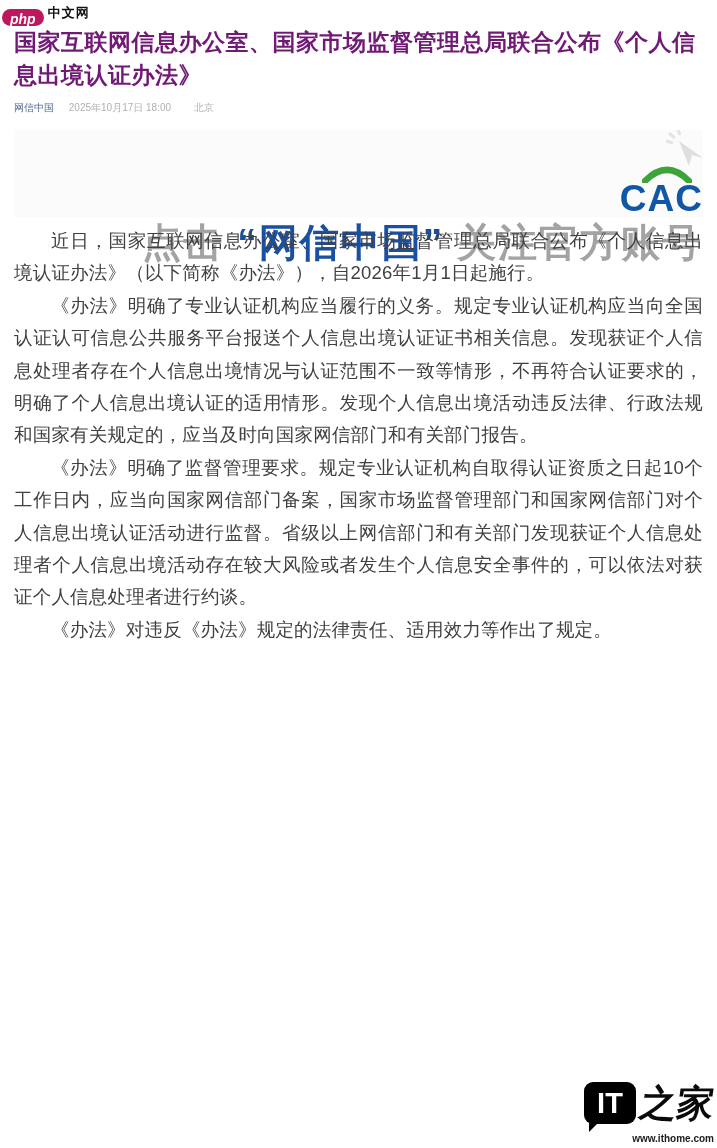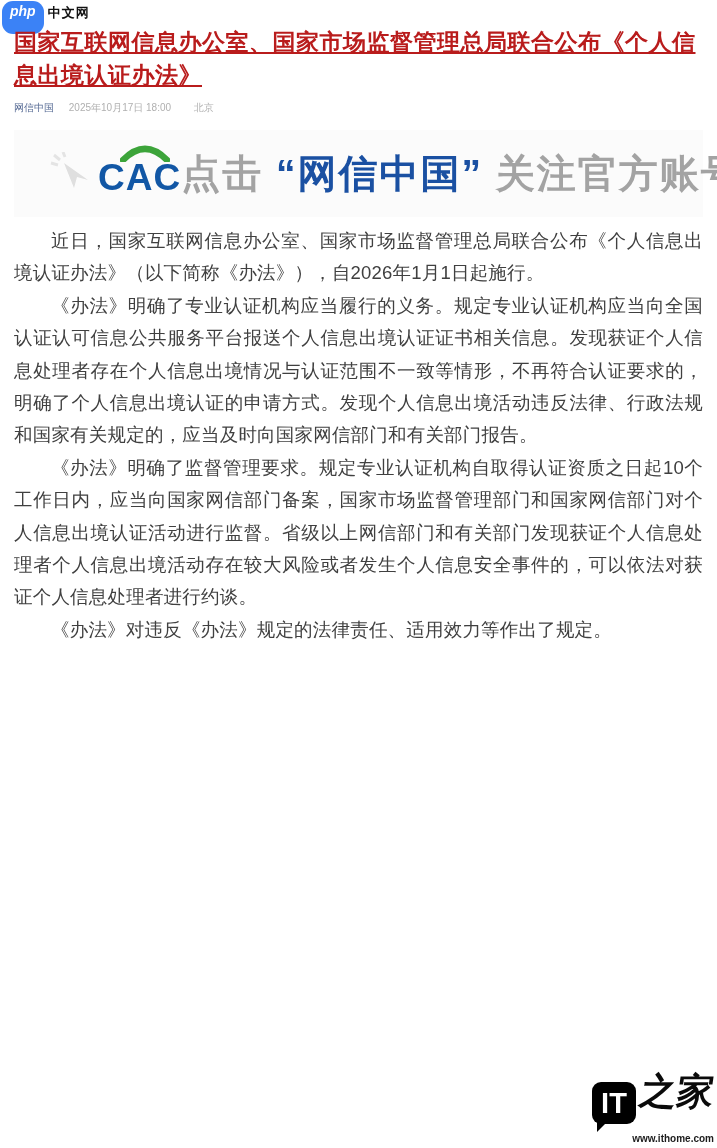--- a/index.html
+++ b/index.html
@@ -6,41 +6,41 @@
   html,body { background:#ffffff; }
   body {
     width:717px; height:1148px;
     position:relative; overflow:hidden;
     font-family:"Liberation Sans","DejaVu Sans",sans-serif;
   }
 
   
   .site-logo { display:flex; align-items:center; gap:4px; padding:2px 0 0 2px; height:24px; }
   .php-badge {
-    background:#3b82f6; color:#fff; font-weight:bold; font-style:italic;
-    font-size:14px; line-height:14px; padding:3px 8px 16px; border-radius:11px;margin-top:8px;
+    background:#be185d; color:#fff; font-weight:bold; font-style:italic;
+    font-size:14px; line-height:14px; padding:3px 8px 0; border-radius:11px;margin-top:8px;
   }
   .logo-suffix { font-size:13px; font-weight:bold; color:#121212; letter-spacing:1px; }
 
   
   .title {
     margin:2px 14px 0; font-size:23px; line-height:33px;
-    font-weight:bold; color:#b91c1c; letter-spacing:.5px;text-decoration:underline;
+    font-weight:bold; color:#701a75; letter-spacing:.5px;
   }
 
   
   .byline { margin:9px 14px 0; font-size:10px; height:18px; }
   .byline .source { color:#576b95; margin-right:12px; cursor:pointer; }
   .byline .dt { color:#b0b0b0; margin-right:20px; }
   .byline .loc { color:#b0b0b0; }
 
   
   .banner {
     margin:11px 14px 0; height:87px; background:#fbfbfb;
-    display:flex; align-items:center; cursor:pointer;
+    display:flex; align-items:flex-end; cursor:pointer;flex-direction:column;
   }
   .cursor-icon { margin-left:36px; opacity:.9; }
   .cac-logo { position:relative; margin-left:10px; }
   .cac-text {
     font-size:37px; font-weight:bold; color:#1257a5; letter-spacing:1px;
     font-family:"Liberation Sans",sans-serif; position:relative; top:4px;
   }
   .cac-arc { position:absolute; left:22px; top:-8px; }
   .banner-text { font-size:39px; font-weight:bold; letter-spacing:2px; white-space:nowrap; }
   .bt-gray { color:#a3a3a3; }
@@ -50,23 +50,23 @@
   .article-body { margin:8px 14px 0; }
   .para {
     font-size:18.5px; line-height:32.4px; color:#404040;
     text-align:justify; text-indent:2em; letter-spacing:.2px;
   }
 
   
   .watermark { position:absolute; right:3px; bottom:4px; text-align:right; }
   .wm-row { display:flex; align-items:flex-start; justify-content:flex-end; gap:4px; }
   .it-bubble {
-    width:44px; height:42px; background:#000; border-radius:9px;
+    width:52px; height:42px; background:#000; border-radius:9px;
     color:#fff; font-weight:bold; font-size:29px;
-    display:flex; align-items:center; justify-content:center; position:relative;margin-top:12px;
+    display:flex; align-items:center; justify-content:center; position:relative;
   }
   .it-bubble::after {
     content:""; position:absolute; left:5px; bottom:-8px; width:0; height:0;
     border:9px solid transparent; border-top-color:#000; border-left-color:#000;
   }
   .zhijia {
     font-family:"DejaVu Serif","Liberation Serif",serif; font-weight:bold;
     font-size:37px; line-height:42px; color:#0a0a0a; transform:skewX(-8deg);
   }
   .wm-url { margin-top:9px; font-size:10px; font-weight:bold; color:#1c1c1c; }
@@ -102,21 +102,21 @@
   </span>
   <span class="banner-text">
     <span class="bt-gray">点击</span>
     <span class="bt-blue">“网信中国”</span>
     <span class="bt-gray">关注官方账号</span>
   </span>
 </div>
 
 <div class="article-body">
     <p class="para">近日，国家互联网信息办公室、国家市场监督管理总局联合公布《个人信息出境认证办法》（以下简称《办法》），自2026年1月1日起施行。</p>
-    <p class="para">《办法》明确了专业认证机构应当履行的义务。规定专业认证机构应当向全国认证认可信息公共服务平台报送个人信息出境认证证书相关信息。发现获证个人信息处理者存在个人信息出境情况与认证范围不一致等情形，不再符合认证要求的，明确了个人信息出境认证的申请方式。发现个人信息出境活动违反法律、行政法规和国家有关规定的，应当及时向国家网信部门和有关部门报告。</p>
+    <p class="para">《办法》明确了专业认证机构应当履行的义务。规定专业认证机构应当向全国认证认可信息公共服务平台报送个人信息出境认证证书相关信息。发现获证个人信息处理者存在个人信息出境情况与认证范围不一致等情形，不再符合认证要求的，明确了个人信息出境认证的适用情形。发现个人信息出境活动违反法律、行政法规和国家有关规定的，应当及时向国家网信部门和有关部门报告。</p>
     <p class="para">《办法》明确了监督管理要求。规定专业认证机构自取得认证资质之日起10个工作日内，应当向国家网信部门备案，国家市场监督管理部门和国家网信部门对个人信息出境认证活动进行监督。省级以上网信部门和有关部门发现获证个人信息处理者个人信息出境活动存在较大风险或者发生个人信息安全事件的，可以依法对获证个人信息处理者进行约谈。</p>
     <p class="para">《办法》对违反《办法》规定的法律责任、适用效力等作出了规定。</p>
   </div>
 
 <div class="watermark">
   <div class="wm-row">
     <span class="it-bubble">IT</span>
     <span class="zhijia">之家</span>
   </div>
   <div class="wm-url">www.ithome.com</div>

